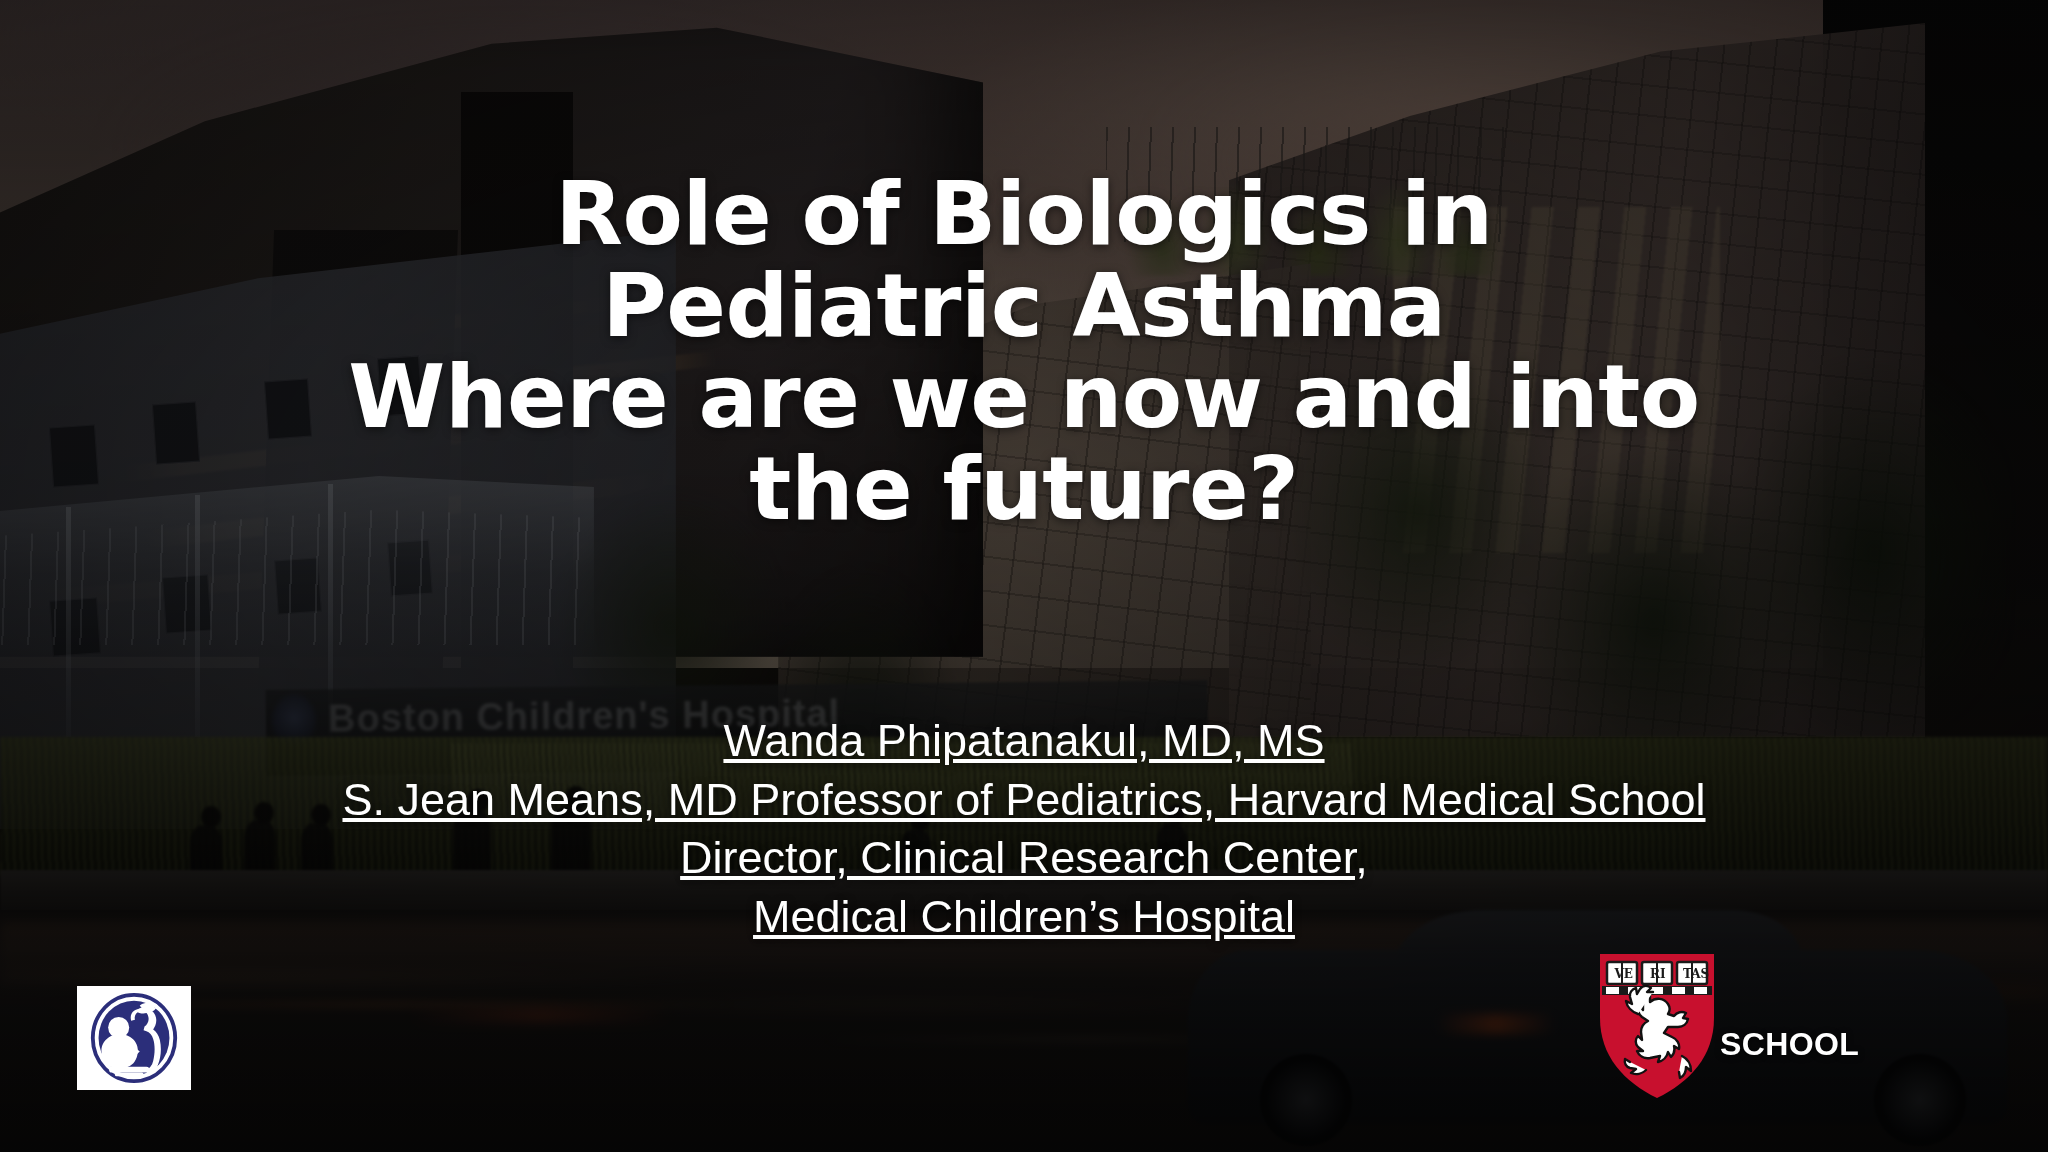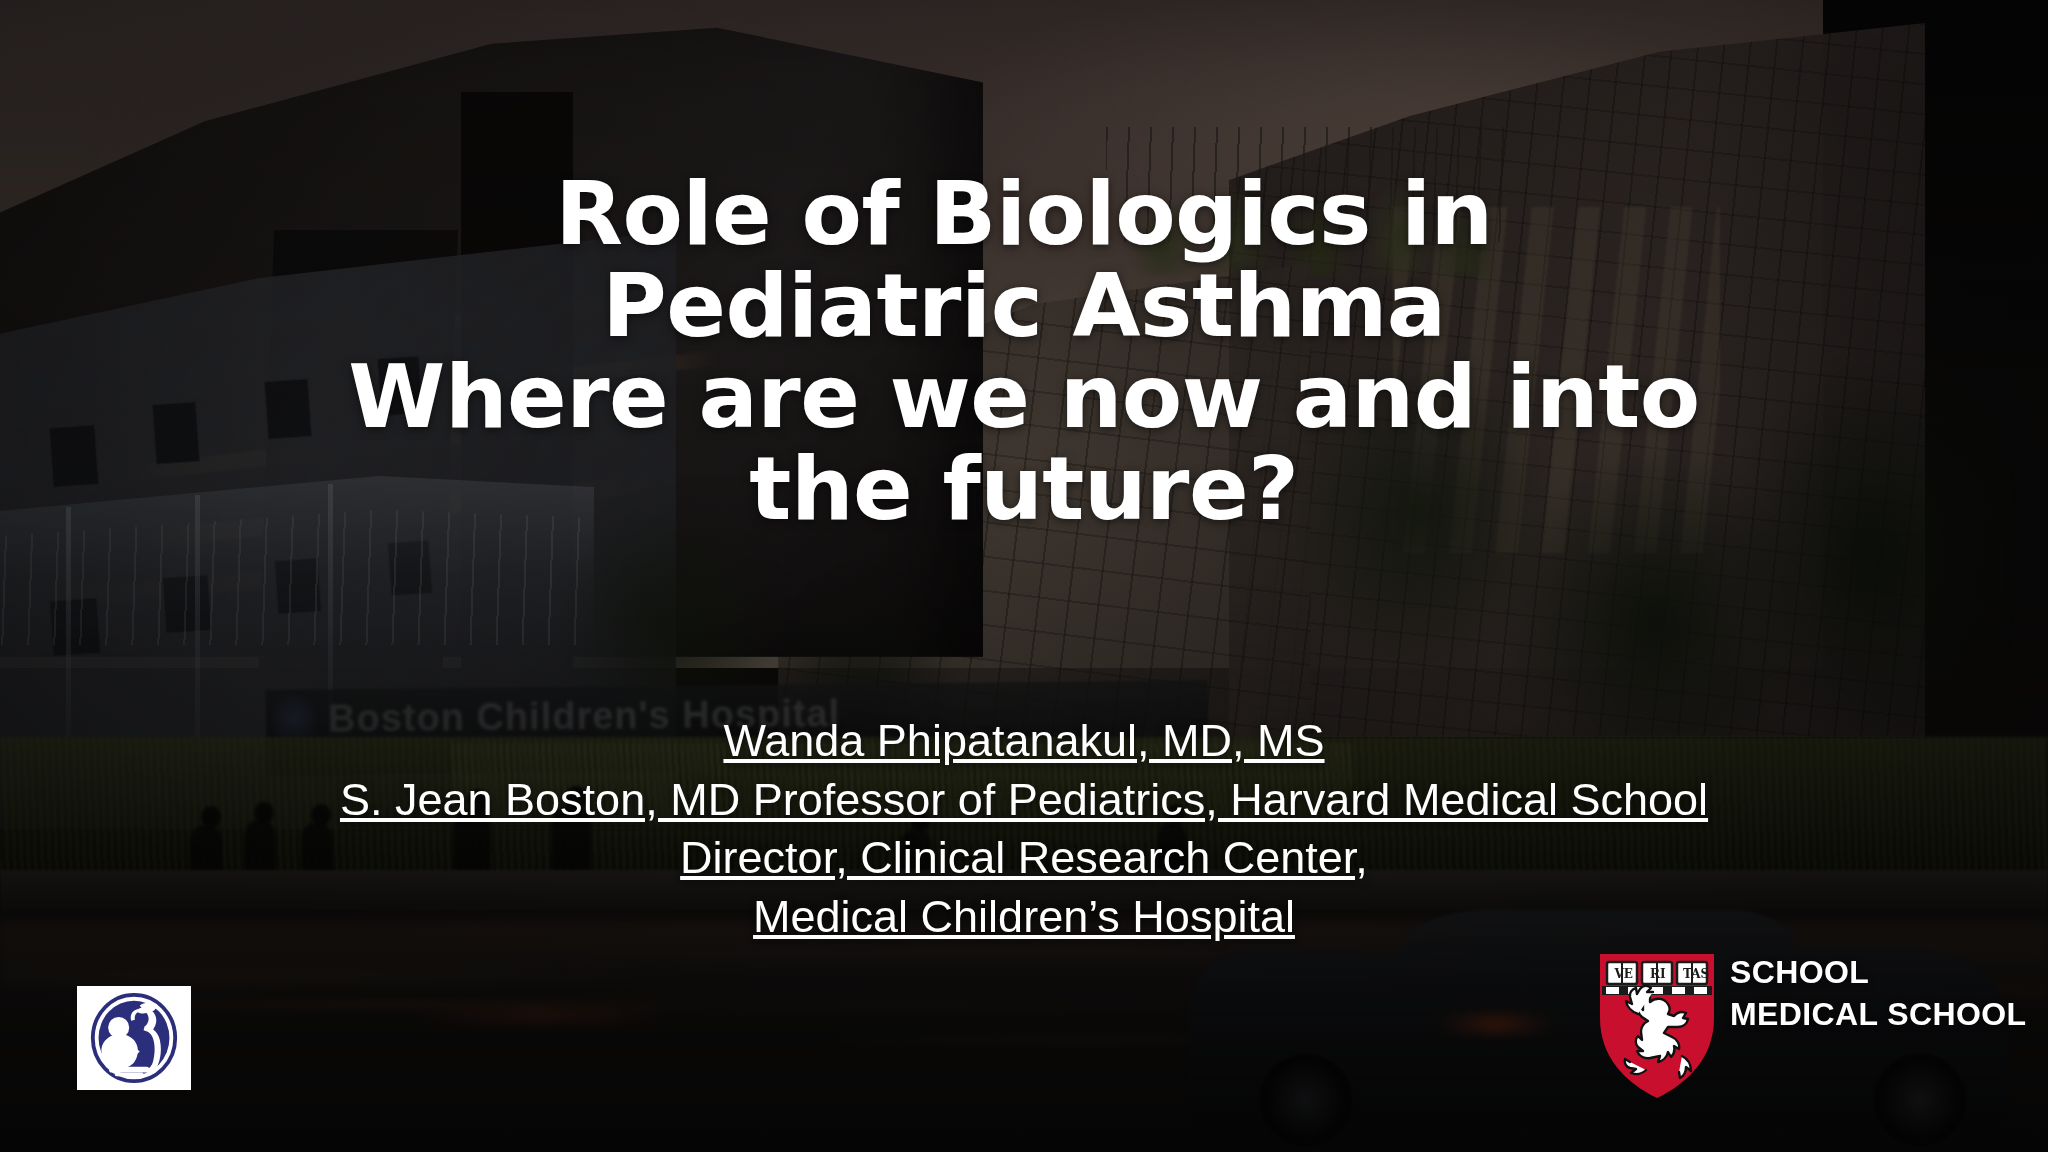--- a/index.html
+++ b/index.html
@@ -335,21 +335,21 @@
     width: 114px; height: 104px;
     background: #ffffff;
     display: flex; align-items: center; justify-content: center;
   }
   .bch-logo svg { display:block; }
 
   
   .hms-lockup {
     position: absolute;
     left: 1598px; top: 952px;
-    display: flex; align-items: flex-start; gap: 14px;
+    display: flex; align-items: flex-end; gap: 4px;
   }
   .hms-shield { width: 118px; height: 148px; display:block; }
   .hms-text {
     font-family: "Liberation Sans", sans-serif;
     font-weight: 700;
     color: #ffffff;
     font-size: 32px;
     line-height: 1.30;
     letter-spacing: 0.4px;
     text-shadow: 0 1px 6px rgba(0,0,0,.7);
@@ -448,21 +448,21 @@
 
     <div class="title-block">
       <div class="title-line">Role of Biologics in</div>
       <div class="title-line">Pediatric Asthma</div>
       <div class="title-line">Where are we now and into</div>
       <div class="title-line">the future?</div>
     </div>
 
     <div class="subtitle-block">
       <div class="sub-line">Wanda Phipatanakul, MD, MS</div>
-      <div class="sub-line">S. Jean Boston, MD Professor of Pediatrics, Harvard Medical School</div>
+      <div class="sub-line">S. Jean Means, MD Professor of Pediatrics, Harvard Medical School</div>
       <div class="sub-line">Director, Clinical Research Center,</div>
       <div class="sub-line">Medical Children’s Hospital</div>
     </div>
 
     <div class="bch-logo">
       <svg viewBox="0 0 100 96" width="100" height="92" aria-hidden="true">
         <ellipse cx="50" cy="48" rx="43" ry="45" fill="none" stroke="#2B2E7A" stroke-width="4"></ellipse>
         <ellipse cx="50" cy="48" rx="37" ry="39" fill="#2B2E7A"></ellipse>
 
         <path d="M60 17 c7 0 12 4 13 10 c1 5 -1 9 -3 12 c3 2 6 6 7 11 c2 9 1 19 -2 26 c-2 5 -6 8 -11 9 l-2 -3 c4 -2 7 -5 8 -10 c2 -8 2 -17 0 -23 c-1 -4 -4 -7 -7 -8 l-3 -1 l1 -4 c3 -2 5 -6 4 -10 c-1 -5 -5 -7 -9 -6 c-4 1 -6 5 -5 9 l-4 1 c-2 -8 3 -13 13 -13 z" fill="#FFFFFF"></path>
@@ -506,18 +506,17 @@
 
         <g fill="#FFFFFF" stroke="#111111" stroke-width="2.4" stroke-linejoin="round" stroke-linecap="round">
           <path d="M52 50 c6 -5 14 -4 18 2 c2 3 2 7 0 10 l6 2 c3 -4 8 -5 12 -3 l-3 5 l5 1 c-1 5 -5 8 -10 8 l-10 0 l-4 6 l8 4 c5 2 8 7 7 12 l-5 -3 c1 4 0 8 -3 11 l-3 -5 c-1 5 -5 9 -10 10 l2 -6 l-10 2 c-6 1 -11 -2 -13 -7 l6 0 l-5 -4 c-3 -3 -3 -8 0 -11 l4 4 l-1 -8 c0 -5 3 -9 7 -11 l-6 -4 c-4 -3 -5 -8 -3 -12 l4 5 l0 -6 c0 -4 3 -7 7 -8 z"></path>
           <path d="M40 62 c-6 -2 -11 -7 -12 -13 l6 3 l-2 -7 c-1 -4 2 -8 6 -9 l1 6 l3 -5 c3 -4 8 -4 11 -1 l-4 4 l6 0"></path>
           <path d="M84 104 c6 3 9 9 9 15 l-5 -4 c0 5 -2 9 -6 11 l-1 -6"></path>
           <path d="M48 118 c-4 4 -10 5 -15 3 l5 -4 l-6 -1 c-4 -1 -6 -5 -5 -9 l5 3"></path>
         </g>
       </svg>
       <div class="hms-text">
         <div>SCHOOL</div>
-        <div>MEDICAL SCHOOL</div>
       </div>
     </div>
 
   </div>
 </div>
 
 </body></html>

